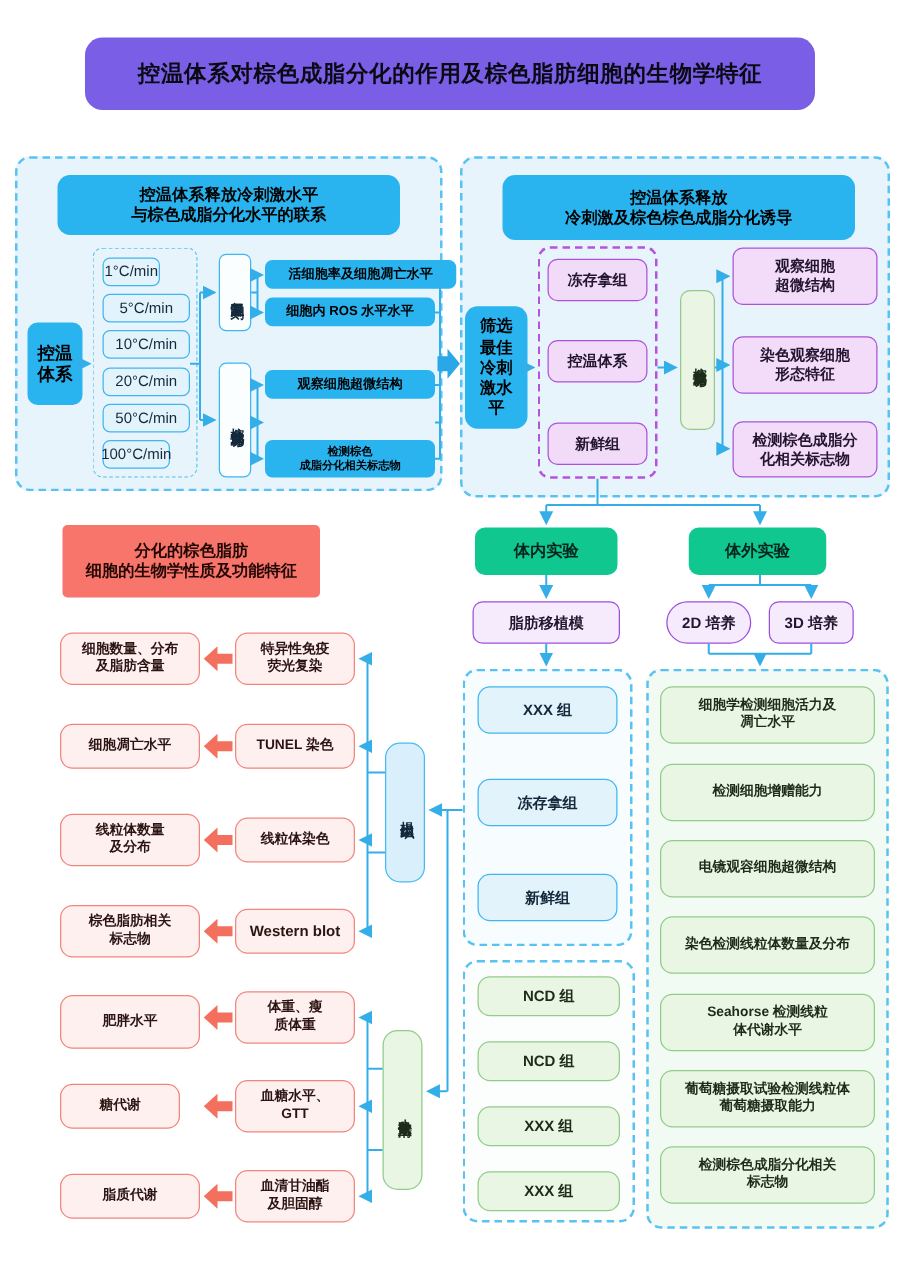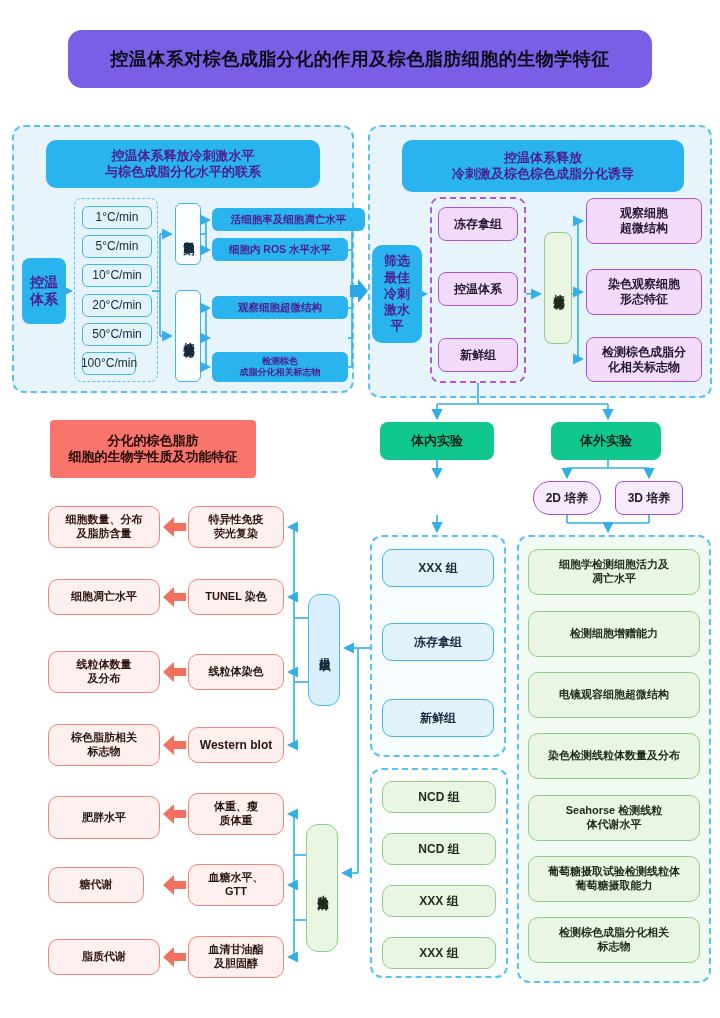--- a/index.html
+++ b/index.html
@@ -2,21 +2,21 @@
 <html><head>
 <meta charset="utf-8">
 <style>
   html,body{margin:0;padding:0;background:#ffffff;font-family:"Liberation Sans",sans-serif;}
   .canvas{position:relative;width:720px;height:1018px;background:#ffffff;overflow:hidden;}
   .abs{position:absolute;box-sizing:border-box;}
   .box{display:flex;align-items:center;justify-content:center;text-align:center;
        font-weight:700;white-space:pre-line;line-height:1.25;border-radius:8px;color:#15293c;}
   .title{background:#7A5FE6;border-radius:14px;color:#0a0a14;font-size:18px;letter-spacing:.5px;}
   .panel{background:#E8F4FC;border:2px dashed #58C2F2;border-radius:12px;}
-  .cyan{background:#29B3EF;color:#4c1d95;}
+  .cyan{background:#29B3EF;color:#000000;}
   .lblue{background:#E2F3FC;border:1.5px solid #3FB6EF;}
   .whitebx{background:#FBFEFF;border:1.5px solid #3FB6EF;}
   .lav{background:#F1DBF8;border:1.5px solid #AC52D8;color:#241530;}
   .lav2{background:#F6EBFC;border:1.5px solid #9D4EDD;color:#241530;}
   .greenv{background:#EBF5E3;border:1.5px solid #95C88C;color:#1d2b1a;}
   .emerald{background:#10C78F;color:#07251c;}
   .redh{background:#F8756B;color:#230705;border-radius:4px;}
   .pink{background:#FDF0EF;border:1.5px solid #F2857C;color:#2b1411;border-radius:10px;}
   .lgreen{background:#E9F6E3;border:1.5px solid #92CC8B;color:#1d2b1a;border-radius:10px;}
   .hubblue{background:#D9F0FC;border:1.5px solid #46BBF0;border-radius:12px;}
@@ -36,21 +36,21 @@
 
   <div class="abs box title" style="left:68px;top:30px;width:584px;height:58px;">控温体系对棕色成脂分化的作用及棕色脂肪细胞的生物学特征</div>
 
   <div class="abs panel" style="left:12px;top:125px;width:342px;height:268px;"></div>
   <div class="abs box cyan fs13" style="left:46px;top:140px;width:274px;height:48px;border-radius:10px;">控温体系释放冷刺激水平
 与棕色成脂分化水平的联系</div>
   <div class="abs box cyan fs14" style="left:22px;top:258px;width:44px;height:66px;border-radius:8px;">控温
 体系</div>
 
   <div class="abs" style="left:74px;top:198px;width:84px;height:184px;border:1.5px dashed #58C2F2;border-radius:8px;"></div>
-  <div class="abs box lblue rate" style="left:82px;top:206px;width:70px;height:23px;">1°C/min</div>
+  <div class="abs box lblue rate" style="left:82px;top:206px;width:46px;height:23px;">1°C/min</div>
   <div class="abs box lblue rate" style="left:82px;top:235px;width:70px;height:23px;">5°C/min</div>
   <div class="abs box lblue rate" style="left:82px;top:264px;width:70px;height:23px;">10°C/min</div>
   <div class="abs box lblue rate" style="left:82px;top:294px;width:70px;height:23px;">20°C/min</div>
   <div class="abs box lblue rate" style="left:82px;top:323px;width:70px;height:23px;">50°C/min</div>
   <div class="abs box lblue rate" style="left:82px;top:352px;width:54px;height:23px;text-align:center;">100°C/min</div>
 
   <div class="abs box whitebx vtext fs11" style="left:175px;top:203px;width:26px;height:62px;border-radius:6px;">复温即刻</div>
   <div class="abs box whitebx vtext fs11" style="left:175px;top:290px;width:26px;height:92px;border-radius:6px;">棕色成脂诱导</div>
 
   <div class="abs box cyan fs10h" style="left:212px;top:208px;width:153px;height:23px;border-radius:6px;">活细胞率及细胞凋亡水平</div>
@@ -77,20 +77,21 @@
 
   <div class="abs box lav2 fs12" style="left:586px;top:198px;width:116px;height:46px;border:1.5px solid #AC52D8;background:#F3DCFA;">观察细胞
 超微结构</div>
   <div class="abs box lav2 fs12" style="left:586px;top:269px;width:116px;height:46px;border:1.5px solid #AC52D8;background:#F3DCFA;">染色观察细胞
 形态特征</div>
   <div class="abs box lav2 fs12" style="left:586px;top:337px;width:116px;height:45px;border:1.5px solid #AC52D8;background:#F3DCFA;">检测棕色成脂分
 化相关标志物</div>
 
   <div class="abs box emerald fs13" style="left:380px;top:422px;width:114px;height:38px;border-radius:8px;">体内实验</div>
   <div class="abs box emerald fs13" style="left:551px;top:422px;width:110px;height:38px;border-radius:8px;">体外实验</div>
+  <div class="abs box lav2 fs12" style="left:378px;top:481px;width:118px;height:34px;">脂肪移植模</div>
   <div class="abs box lav2 fs12" style="left:533px;top:481px;width:68px;height:34px;border-radius:17px;">2D 培养</div>
   <div class="abs box lav2 fs12" style="left:615px;top:481px;width:68px;height:34px;">3D 培养</div>
 
   <div class="abs box redh fs13" style="left:50px;top:420px;width:206px;height:58px;">分化的棕色脂肪
 细胞的生物学性质及功能特征</div>
 
   <div class="abs box pink fs11" style="left:48px;top:506px;width:112px;height:42px;">细胞数量、分布
 及脂肪含量</div>
   <div class="abs box pink fs11" style="left:188px;top:506px;width:96px;height:42px;">特异性免疫
 荧光复染</div>

